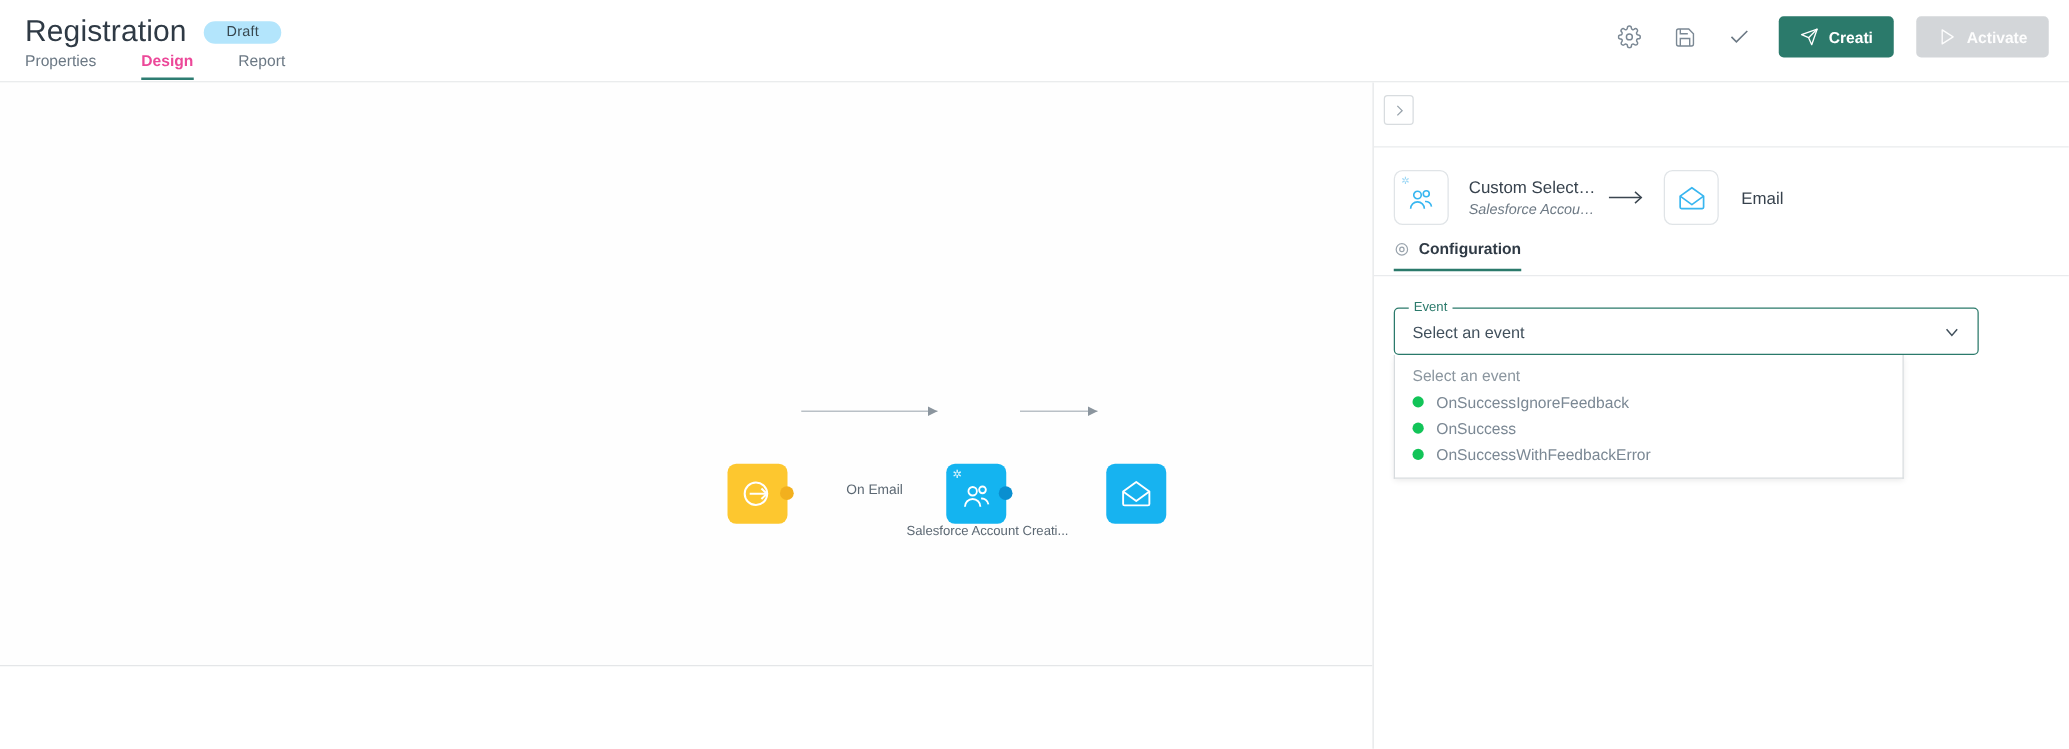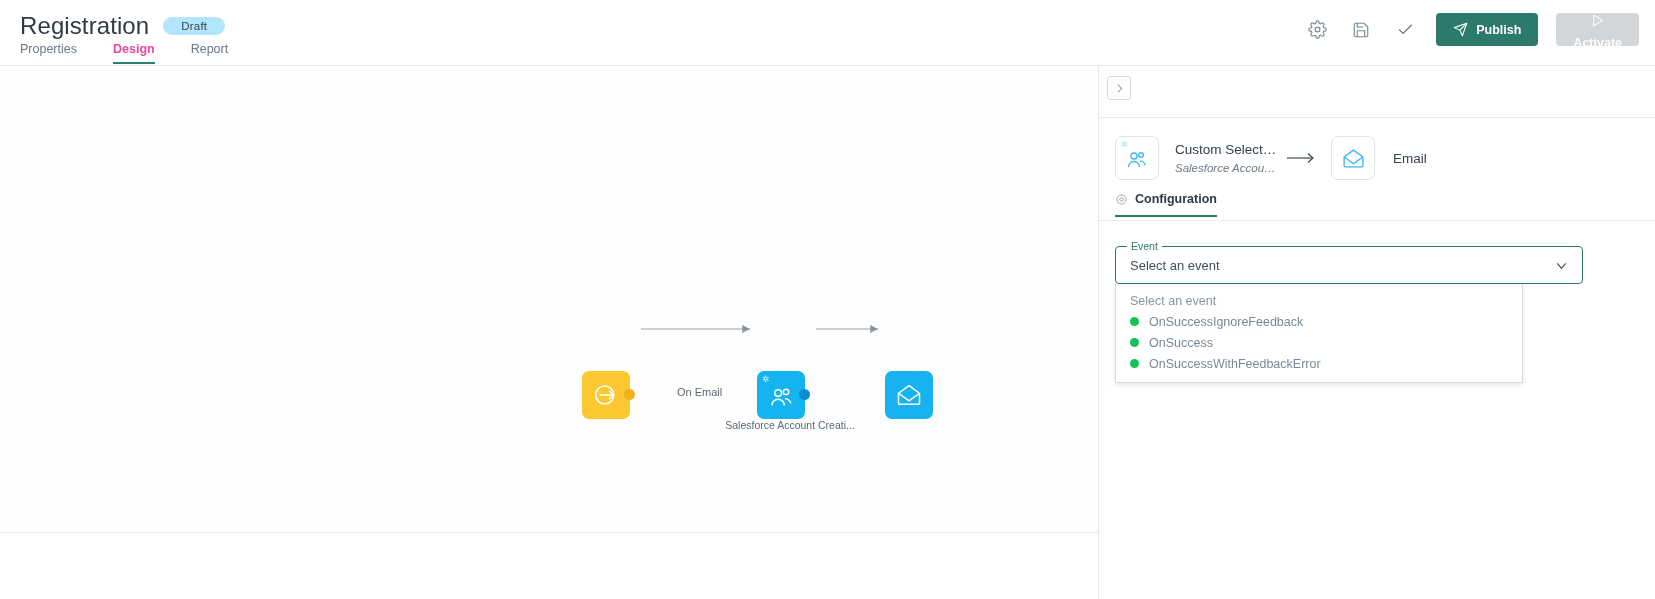--- a/index.html
+++ b/index.html
@@ -45,21 +45,21 @@
   .icon-btn {
     width: 26px; height: 26px; display: flex; align-items: center; justify-content: center;
     cursor: pointer; color: #7b8894;
   }
   .btn {
     height: 33px; border-radius: 4px; display: flex; align-items: center; gap: 8px;
     padding: 0 17px; font-size: 12.5px; font-weight: bold; cursor: pointer;
     border: none;
   }
   .btn-publish { background: #2b7a6b; color: #fff; }
-  .btn-activate { background: #d3d6d9; color: #fdfdfd; flex-direction: column; }
+  .btn-activate { background: #d3d6d9; color: #fdfdfd; }
 
   
   .canvas {
     position: absolute; left: 0; top: 66px; width: 1098px; height: 467px;
     background: #fefefe;
     border-bottom: 1px solid #e4e6e8;
   }
   .flow { position: absolute; left: 0; top: 0; width: 100%; height: 100%; }
 
   .node {
@@ -198,21 +198,21 @@
         <polyline points="20 6 9 17 4 12"></polyline>
       </svg>
     </div>
     <button class="btn btn-publish">
       <span style="display:flex">
         <svg width="15" height="15" viewBox="0 0 24 24" fill="none" stroke="#ffffff" stroke-width="1.7" stroke-linejoin="round">
           <line x1="22" y1="2" x2="11" y2="13"></line>
           <polygon points="22 2 15 22 11 13 2 9 22 2"></polygon>
         </svg>
       </span>
-      <span>Publish</span>
+      <span>Creati</span>
     </button>
     <button class="btn btn-activate">
       <span style="display:flex">
         <svg width="15" height="15" viewBox="0 0 24 24" fill="none" stroke="#fdfdfd" stroke-width="1.7" stroke-linejoin="round">
           <polygon points="6 3 20 12 6 21 6 3"></polygon>
         </svg>
       </span>
       <span>Activate</span>
     </button>
   </div>

